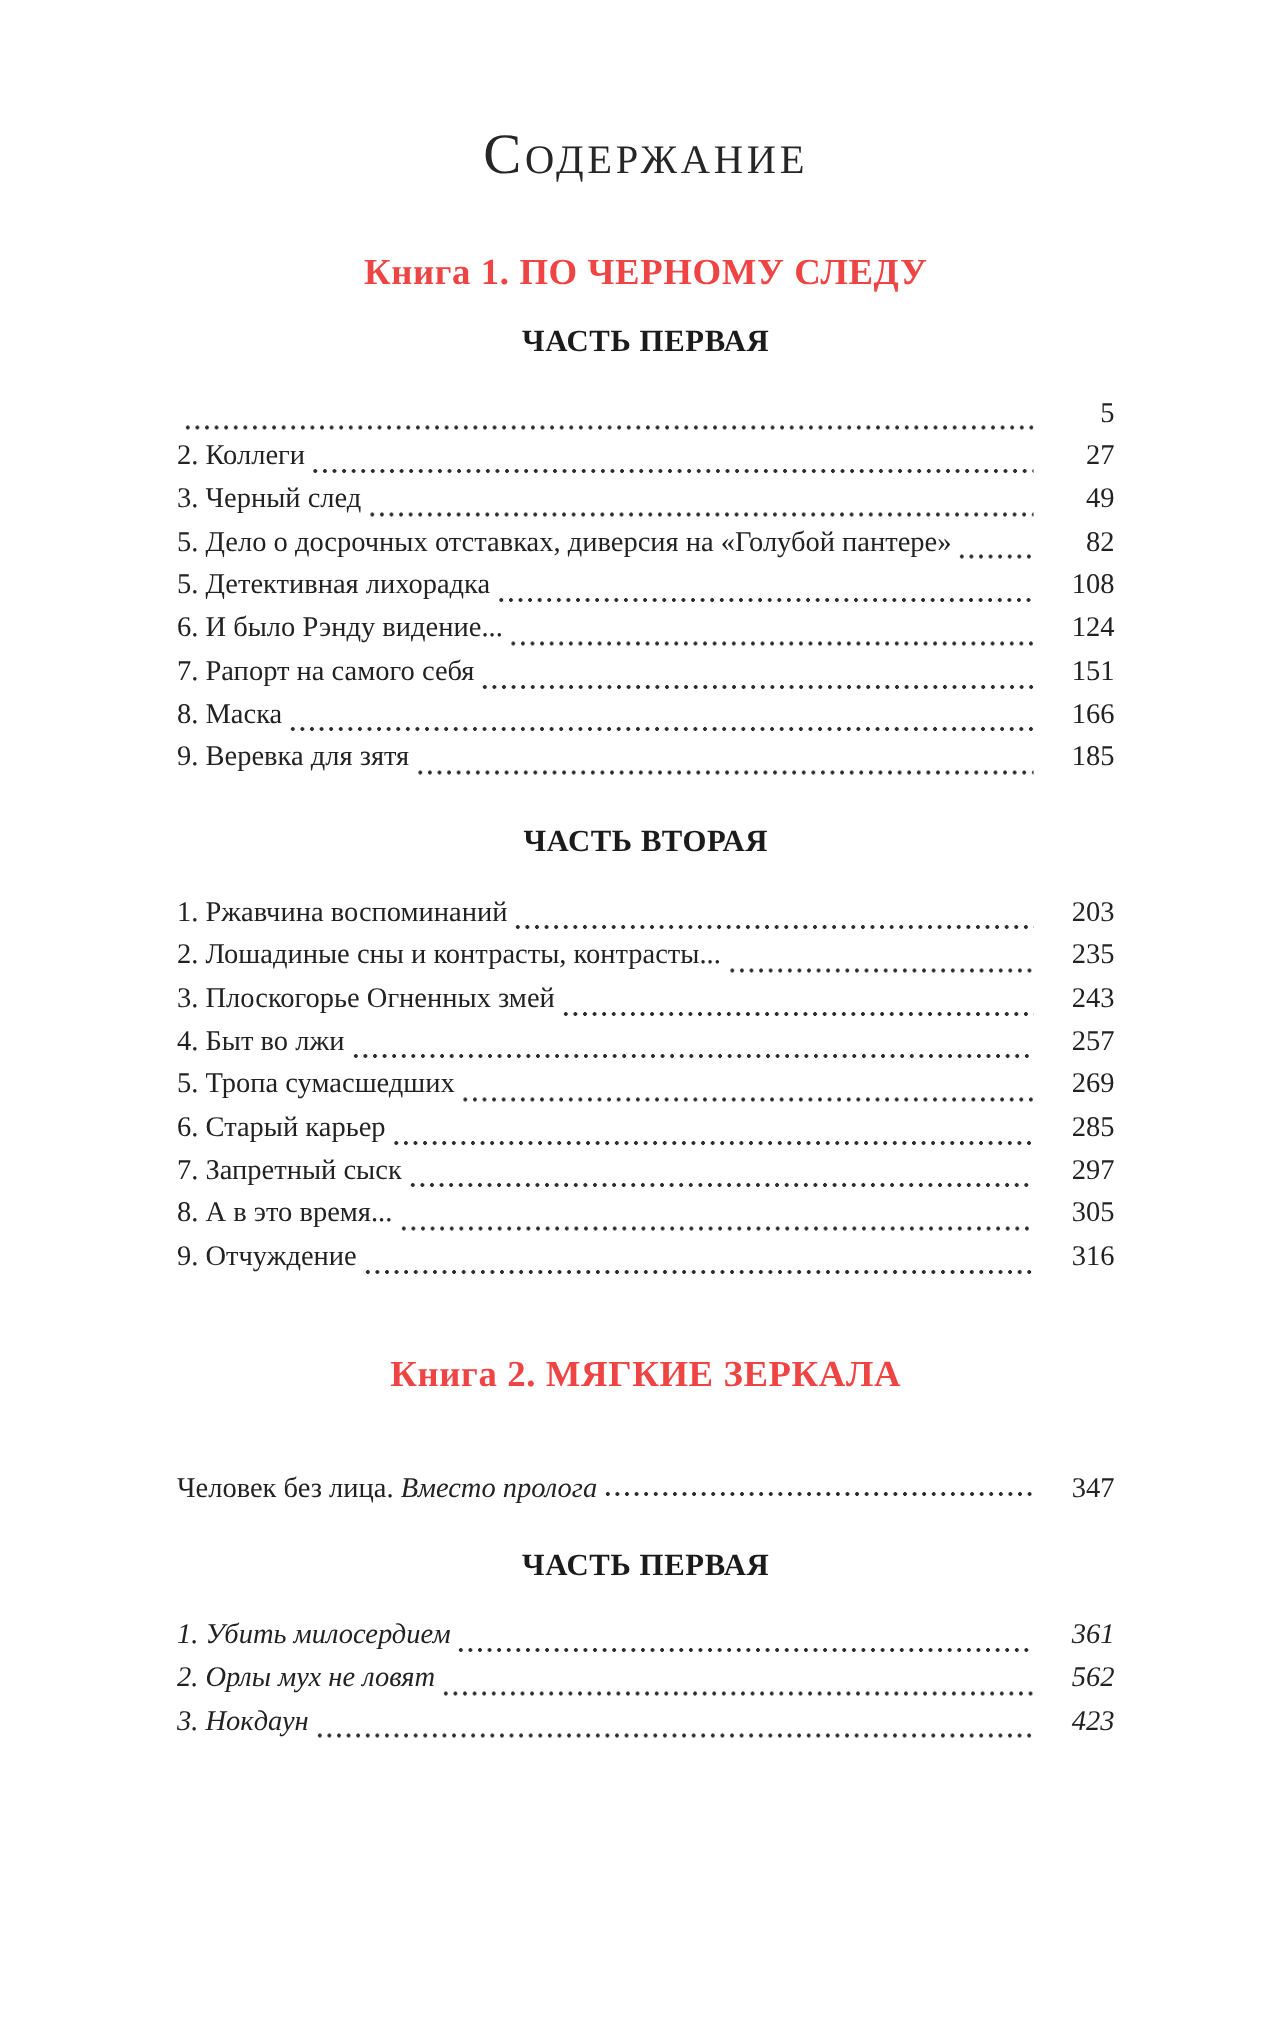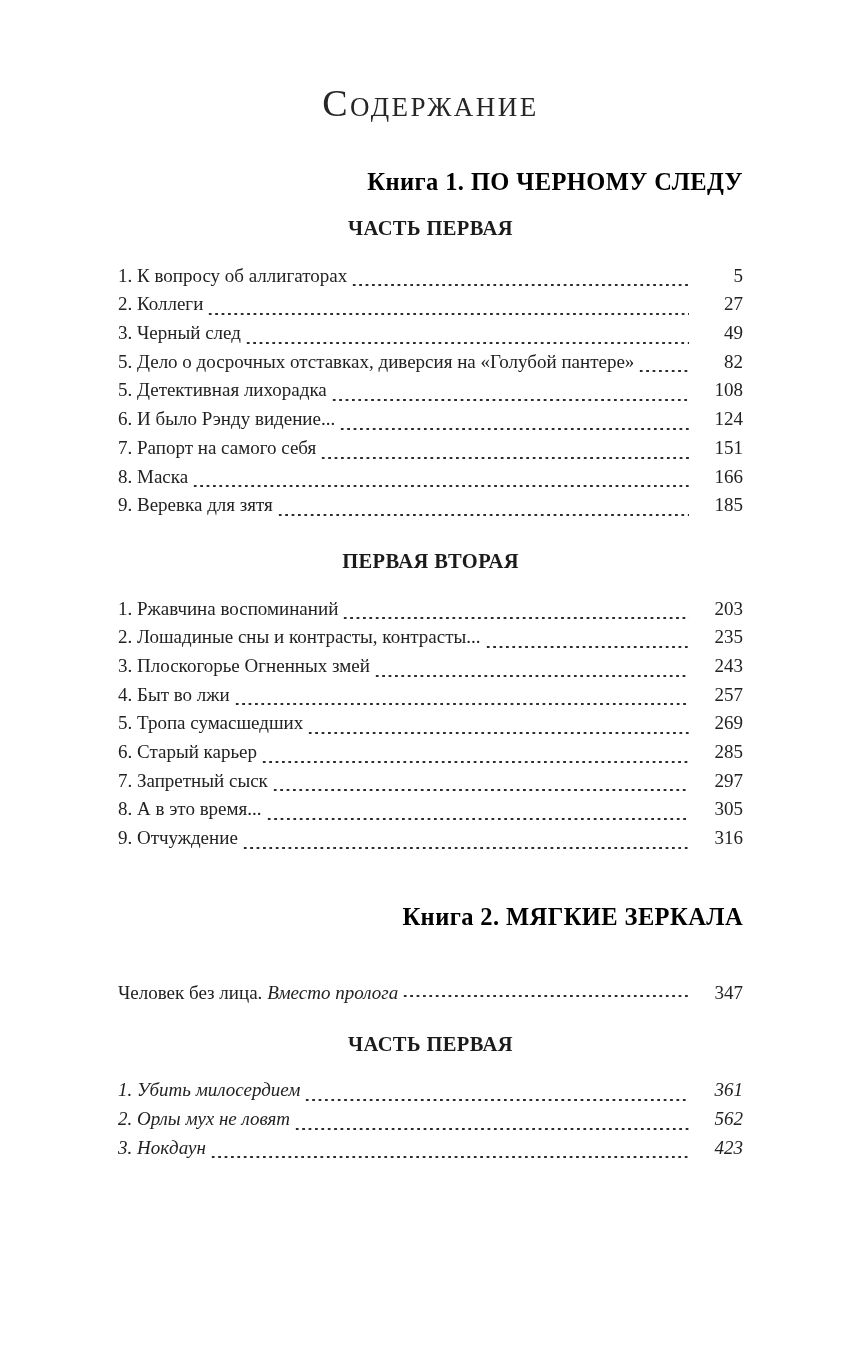--- a/index.html
+++ b/index.html
@@ -28,24 +28,24 @@
     font-variant: small-caps;
     letter-spacing: 2.5px;
     text-align: center;
     line-height: 1.15;
     color: #262626;
   }
   .book-heading {
     margin: 41px 0 0 0;
     font-size: 24.5px;
     font-weight: 700;
-    text-align: right;
+    text-align: center;
     line-height: 1.2;
     letter-spacing: 0.4px;
-    color: #000000;
+    color: #ef4444;
   }
   .book-heading.book2 { margin-top: 46px; }
   .part-heading {
     margin: 20px 0 0 0;
     font-size: 20.5px;
     font-weight: 700;
     text-align: center;
     line-height: 1.25;
     letter-spacing: 0.4px;
     color: #1b1b1b;
@@ -88,21 +88,20 @@
 
 <div class="page">
 
   <h1 class="title">Содержание</h1>
 
   <h2 class="book-heading">Книга 1. ПО ЧЕРНОМУ СЛЕДУ</h2>
 
   <h3 class="part-heading">ЧАСТЬ ПЕРВАЯ</h3>
   <div class="entries">
     <div class="row">
-      <span class="label">1. К вопросу об аллигаторах</span>
       <span class="dots"></span>
       <span class="pagenum">5</span>
     </div>
     <div class="row">
       <span class="label">2. Коллеги</span>
       <span class="dots"></span>
       <span class="pagenum">27</span>
     </div>
     <div class="row">
       <span class="label">3. Черный след</span>
@@ -134,21 +133,21 @@
       <span class="dots"></span>
       <span class="pagenum">166</span>
     </div>
     <div class="row">
       <span class="label">9. Веревка для зятя</span>
       <span class="dots"></span>
       <span class="pagenum">185</span>
     </div>
   </div>
 
-  <h3 class="part-heading mt-lg">ПЕРВАЯ ВТОРАЯ</h3>
+  <h3 class="part-heading mt-lg">ЧАСТЬ ВТОРАЯ</h3>
   <div class="entries mt-md">
     <div class="row">
       <span class="label">1. Ржавчина воспоминаний</span>
       <span class="dots"></span>
       <span class="pagenum">203</span>
     </div>
     <div class="row">
       <span class="label">2. Лошадиные сны и контрасты, контрасты...</span>
       <span class="dots"></span>
       <span class="pagenum">235</span>

